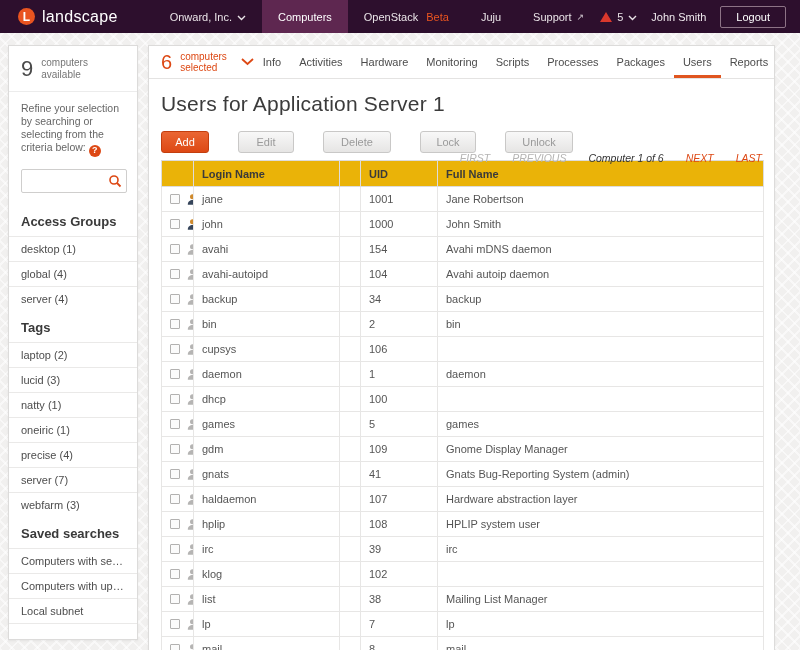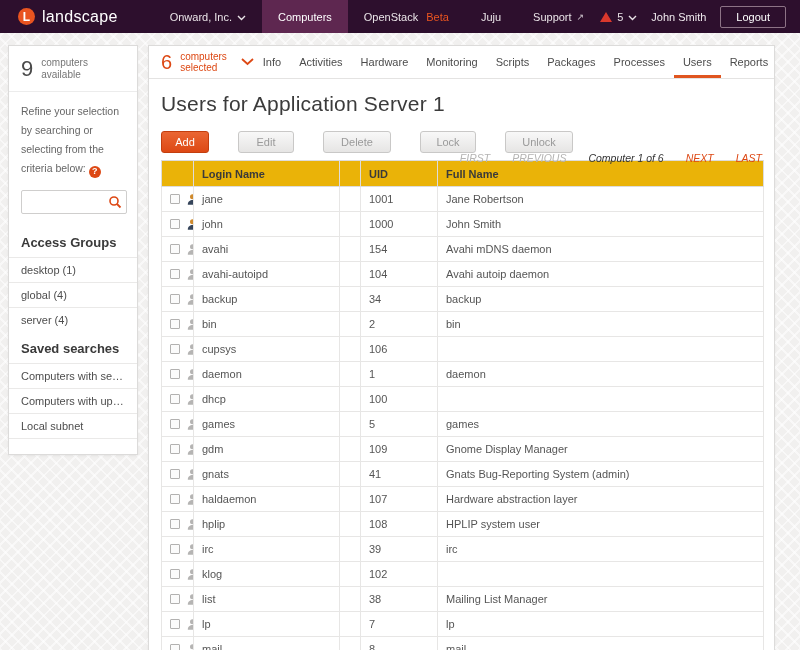--- a/index.html
+++ b/index.html
@@ -35,21 +35,21 @@
   
   .content { position:relative; }
   .card { background:#fff; border:1px solid #dcdbda; box-shadow:0 1px 2px rgba(0,0,0,.06); }
   .sidebar { position:absolute; left:8px; top:12px; width:130px; }
   .main { position:absolute; left:148px; top:12px; width:627px; height:606px; overflow:hidden; }
 
   
   .count-block { display:flex; align-items:center; gap:8px; padding:10px 10px 9px 12px; }
   .count-num { font-size:22px; color:#4a4a4a; }
   .count-label { font-size:10px; color:#757575; line-height:12px; width:62px; }
-  .refine { padding:10px 10px 8px 12px; font-size:10.5px; line-height:19px; color:#666; border-top:1px solid #ececec; }
+  .refine { padding:10px 10px 8px 12px; font-size:10.5px; line-height:13px; color:#666; border-top:1px solid #ececec; }
   .help-icon { display:inline-flex; width:12px; height:12px; border-radius:50%; background:#dd4814; color:#fff;
     font-size:9px; font-weight:bold; align-items:center; justify-content:center; vertical-align:-2px; cursor:pointer; }
   .search-box { margin:4px 10px 12px 12px; position:relative; }
   .search-input { width:106px; height:24px; border:1px solid #cfcecd; border-radius:2px; padding:0 22px 0 6px;
     font-size:11px; font-family:inherit; color:#444; }
   .search-icon { position:absolute; right:5px; top:5px; }
   .side-section-title { font-size:13px; font-weight:bold; color:#3a3a3a; padding:9px 10px 7px 12px; }
   .side-item { display:block; font-size:11px; color:#4d4d4d; padding:6px 10px 6px 12px; border-top:1px solid #eae9e8;
     cursor:pointer; text-decoration:none; white-space:nowrap; overflow:hidden; text-overflow:ellipsis; }
   .side-foot { height:16px; border-top:1px solid #eae9e8; }
@@ -148,20 +148,30 @@
             <line x1="9" y1="9" x2="12.5" y2="12.5" stroke="#dd4814" stroke-width="1.8"></line>
           </svg>
       </span>
     </div>
     <div>
         <div>
           <div class="side-section-title">Access Groups</div>
           <a class="side-item">desktop (1)</a>
           <a class="side-item">global (4)</a>
           <a class="side-item">server (4)</a>
+        </div>
+        <div>
+          <div class="side-section-title">Tags</div>
+          <a class="side-item">laptop (2)</a>
+          <a class="side-item">lucid (3)</a>
+          <a class="side-item">natty (1)</a>
+          <a class="side-item">oneiric (1)</a>
+          <a class="side-item">precise (4)</a>
+          <a class="side-item">server (7)</a>
+          <a class="side-item">webfarm (3)</a>
         </div>
         <div>
           <div class="side-section-title">Saved searches</div>
           <a class="side-item">Computers with securit...</a>
           <a class="side-item">Computers with upgrades</a>
           <a class="side-item">Local subnet</a>
         </div>
       </div>
     <div class="side-foot"></div>
   </div>
@@ -174,22 +184,22 @@
           <svg width="13" height="8">
             <polyline points="1,1 6.5,6 12,1" fill="none" stroke="currentColor" stroke-width="1.8"></polyline>
           </svg>
         </span>
       <div class="tabs">
           <span class="tab">Info</span>
           <span class="tab">Activities</span>
           <span class="tab">Hardware</span>
           <span class="tab">Monitoring</span>
           <span class="tab">Scripts</span>
+          <span class="tab">Processes</span>
           <span class="tab">Packages</span>
-          <span class="tab">Processes</span>
           <span class="tab active">Users</span>
           <span class="tab">Reports</span>
         </div>
     </div>
 
     <div class="main-body">
       <h1 class="page-title">Users for Application Server 1</h1>
 
       <div class="pagination">
         <span class="pg dim">FIRST</span>

